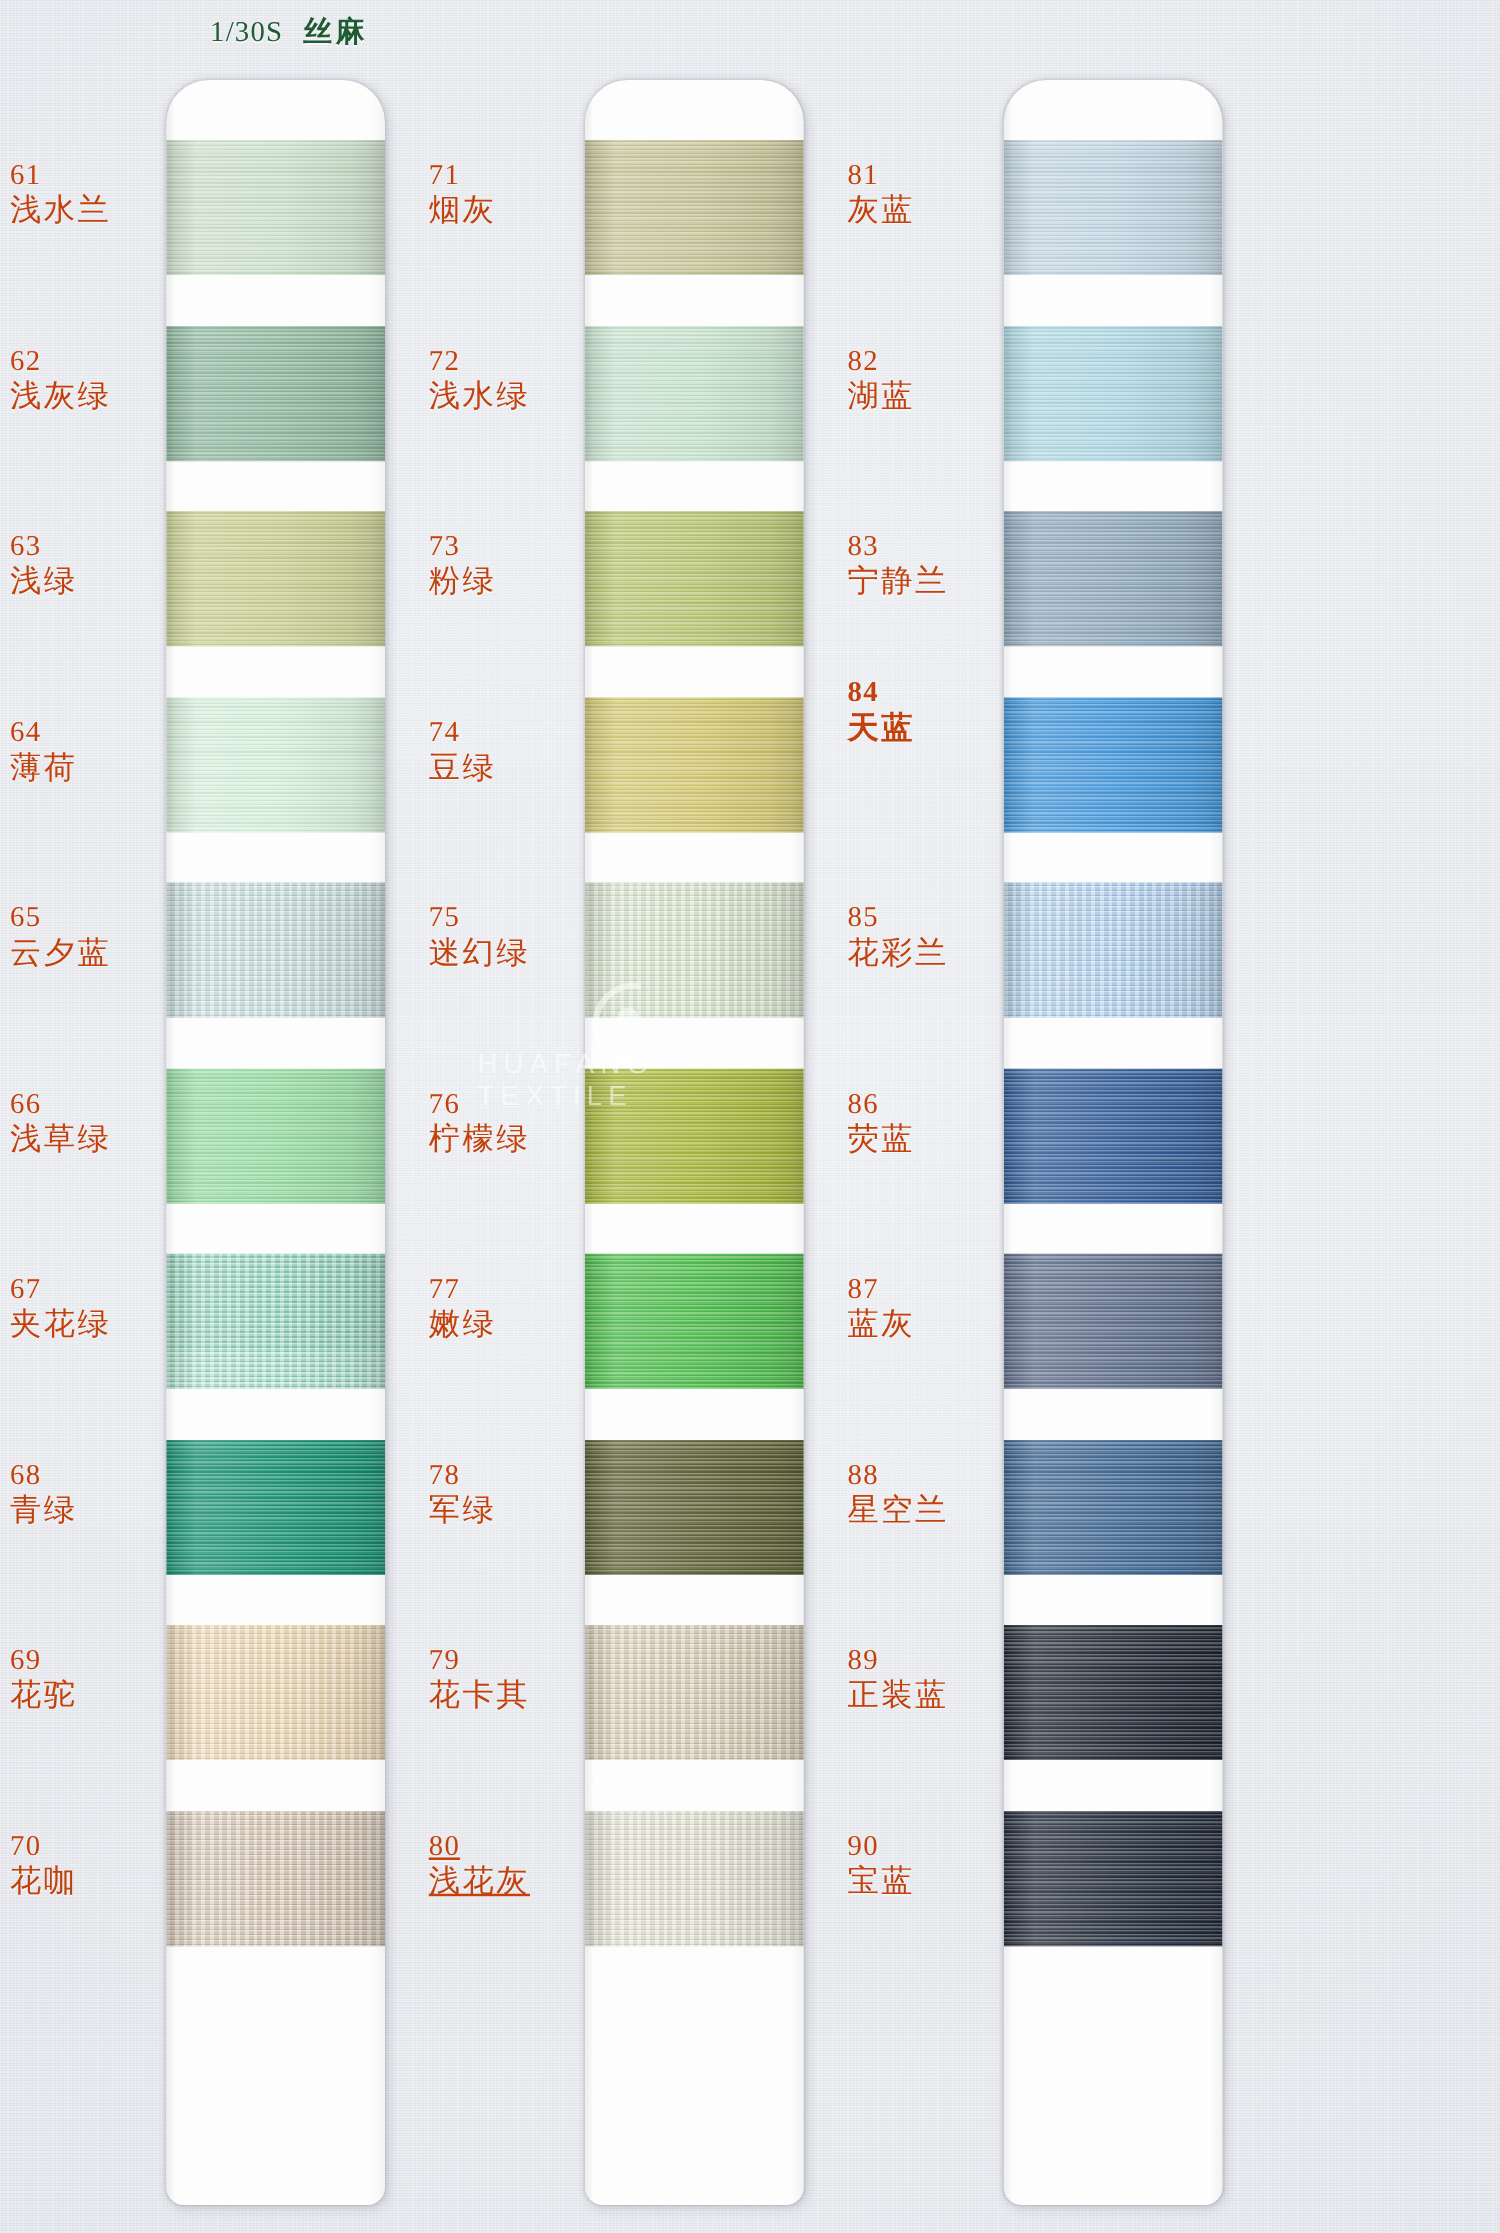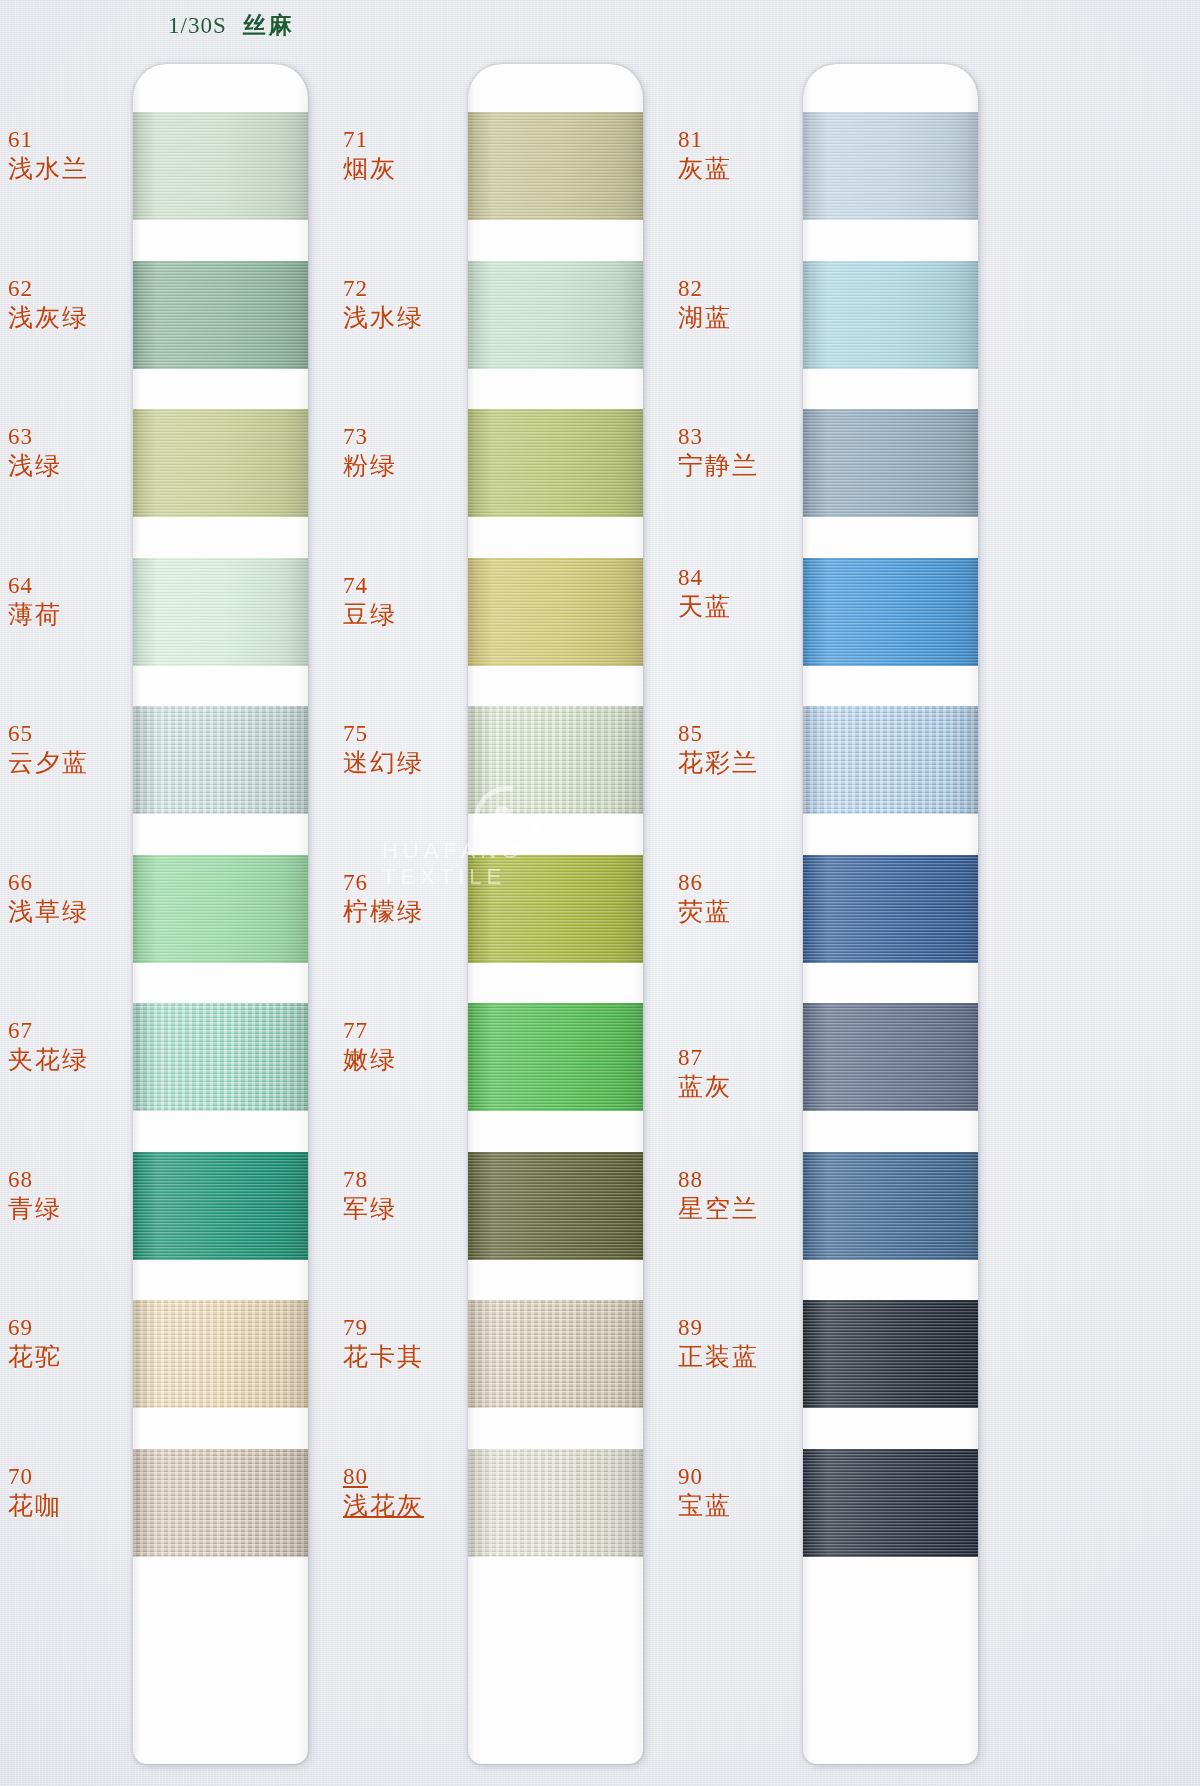--- a/index.html
+++ b/index.html
@@ -284,33 +284,33 @@
       <span class="name">灰蓝</span>
     </div>
     <div class="label col3" style="top: 274.5px;">
       <span class="num">82</span>
       <span class="name">湖蓝</span>
     </div>
     <div class="label col3" style="top: 423px;">
       <span class="num">83</span>
       <span class="name">宁静兰</span>
     </div>
-    <div class="label col3" style="top: 564px;">
+    <div class="label col3" style="top: 540px; font-weight: bold;">
       <span class="num">84</span>
       <span class="name">天蓝</span>
     </div>
     <div class="label col3" style="top: 720px;">
       <span class="num">85</span>
       <span class="name">花彩兰</span>
     </div>
     <div class="label col3" style="top: 868.5px;">
       <span class="num">86</span>
       <span class="name">荧蓝</span>
     </div>
-    <div class="label col3" style="top: 1044px;">
+    <div class="label col3" style="top: 1017px;">
       <span class="num">87</span>
       <span class="name">蓝灰</span>
     </div>
     <div class="label col3" style="top: 1165.5px;">
       <span class="num">88</span>
       <span class="name">星空兰</span>
     </div>
     <div class="label col3" style="top: 1314px;">
       <span class="num">89</span>
       <span class="name">正装蓝</span>

